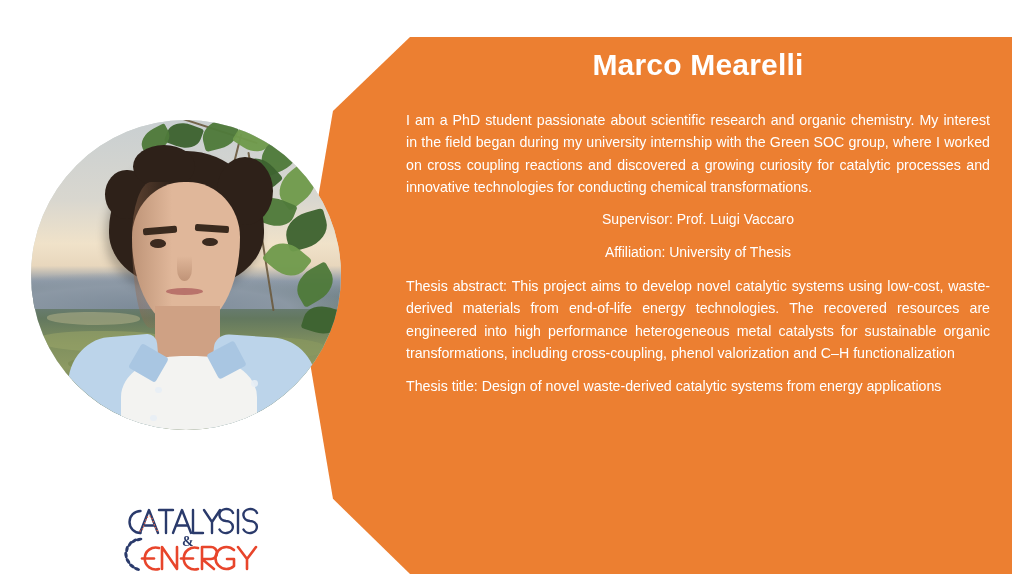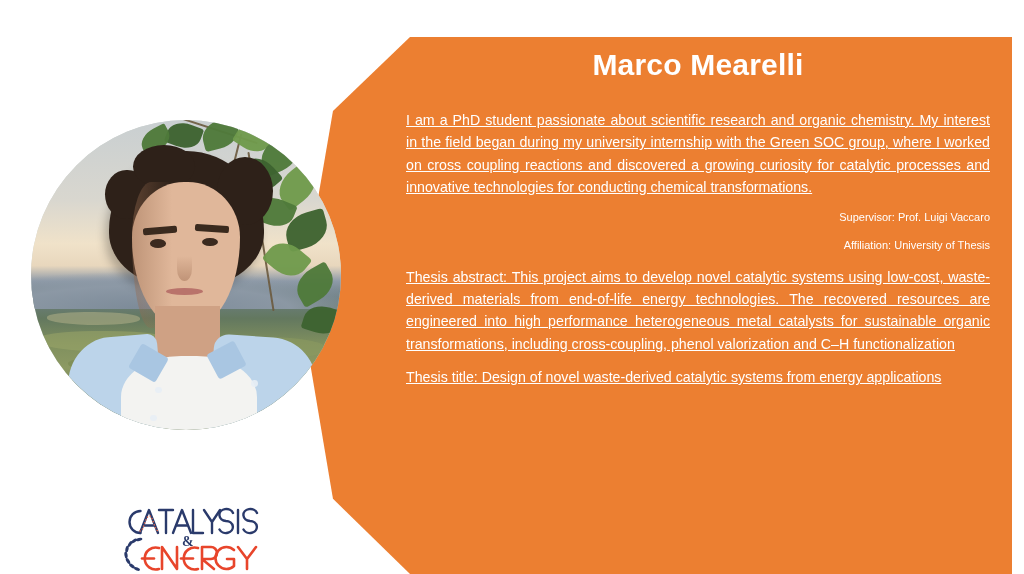--- a/index.html
+++ b/index.html
@@ -60,29 +60,28 @@
     margin: 0 0 26px 0;
     letter-spacing: 0.2px;
   }
 
   .body-para {
     font-size: 14.2px;
     line-height: 1.57;
     margin: 0 0 11px 0;
     text-align: justify;
     text-justify: inter-word;
-    text-decoration: underline;
   }
   .body-para:last-child { margin-bottom: 0; }
 
   .line-item {
-    font-size: 11px;
+    font-size: 14px;
     line-height: 1.57;
     margin: 0 0 11px 0;
-    text-align: right;
+    text-align: center;
   }
 
   
   .portrait {
     position: absolute;
     left: 31px;
     top: 109px;
     width: 310px;
     height: 310px;
     border-radius: 50%;

